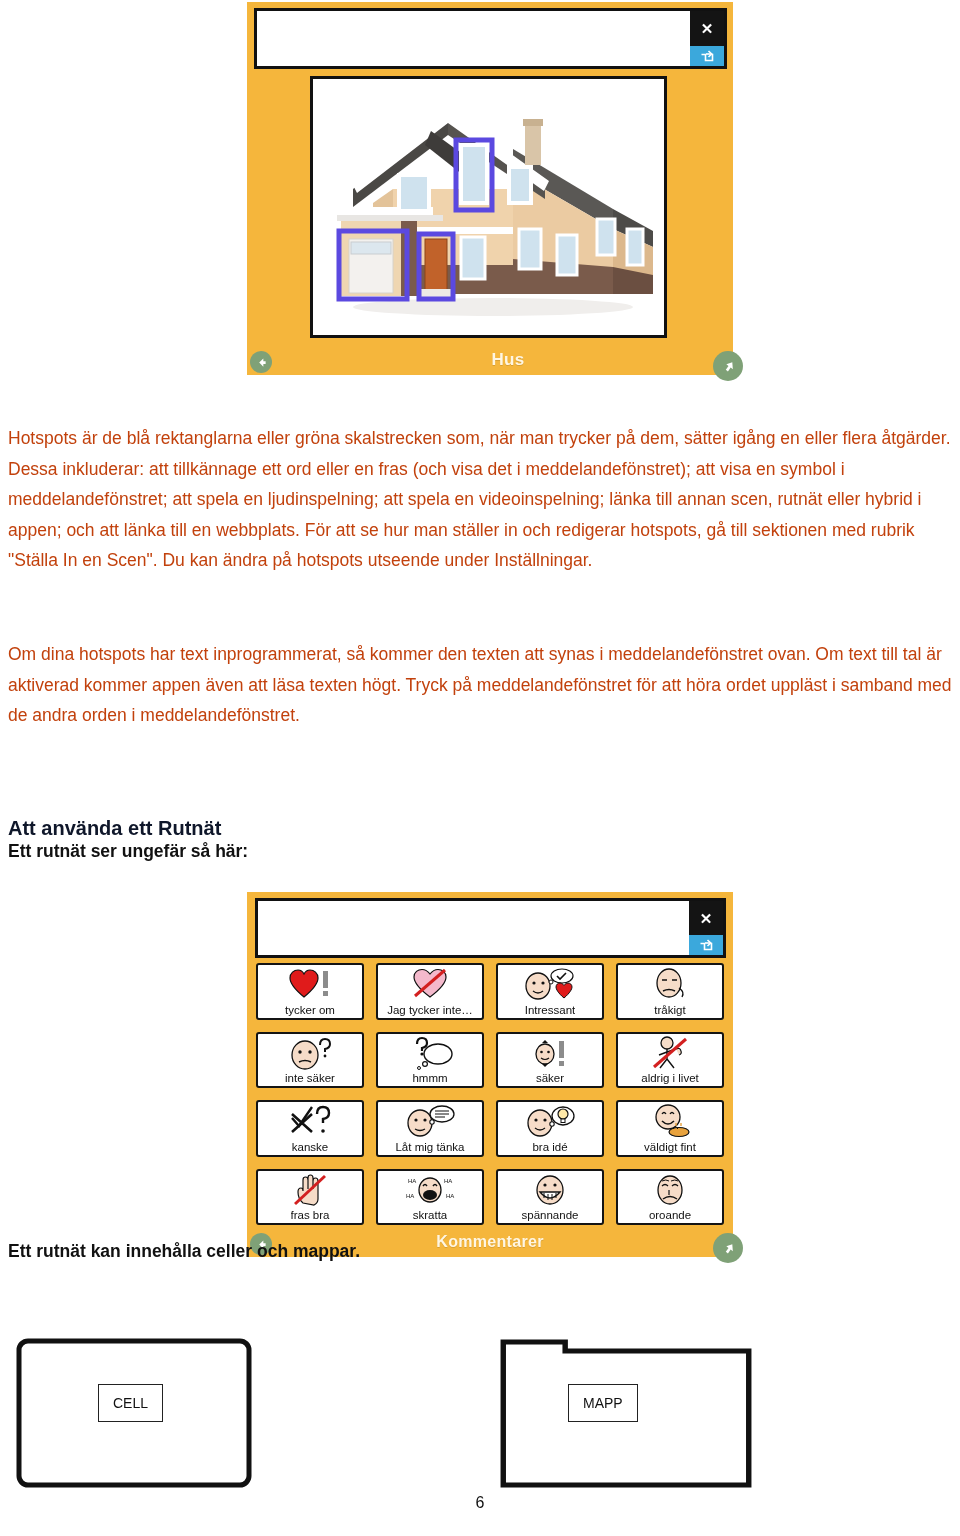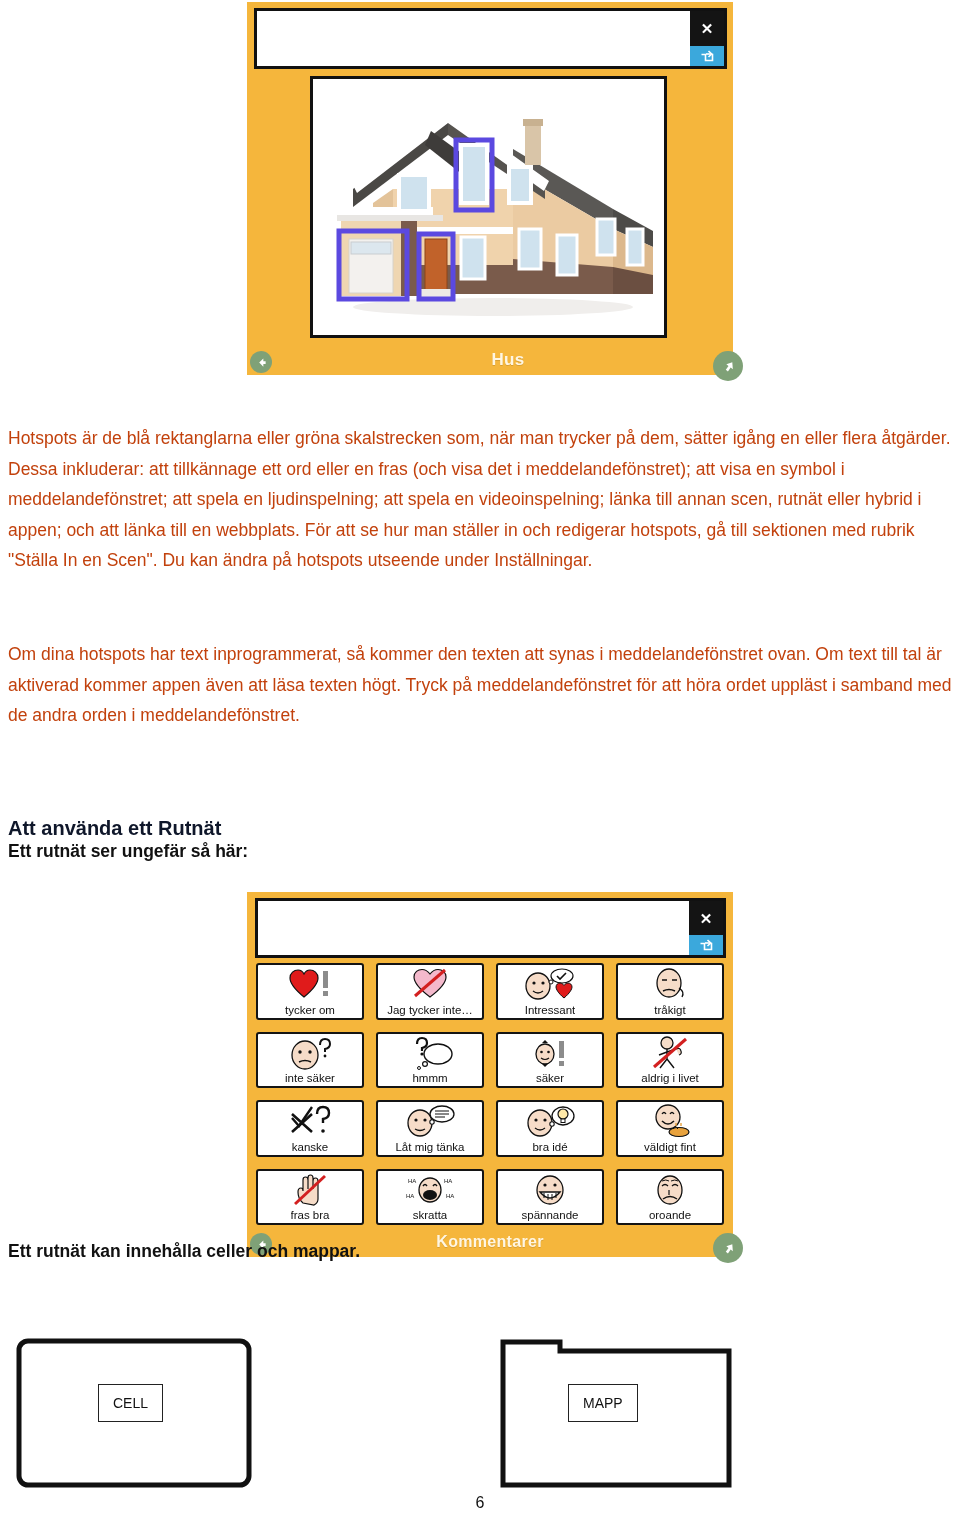--- a/index.html
+++ b/index.html
@@ -204,21 +204,21 @@
     white-space: nowrap;
     overflow: hidden;
     text-overflow: ellipsis;
     max-width: 100%;
     text-align: center;
   }
 
   
   .shape-wrap { position: absolute; }
   #cell-shape { left: 16px; top: 1338px; width: 236px; height: 150px; }
-  #mapp-shape { left: 500px; top: 1338px; width: 232px; height: 150px; }
+  #mapp-shape { left: 500px; top: 1338px; width: 252px; height: 150px; }
   .shape-wrap svg { display:block; width:100%; height:100%; }
   .shape-label {
     position: absolute;
     font-size: 14px;
     color: #111111;
     border: 1px solid #222222;
     background: #ffffff;
     padding: 10px 14px;
     box-sizing: border-box;
     text-align: center;

